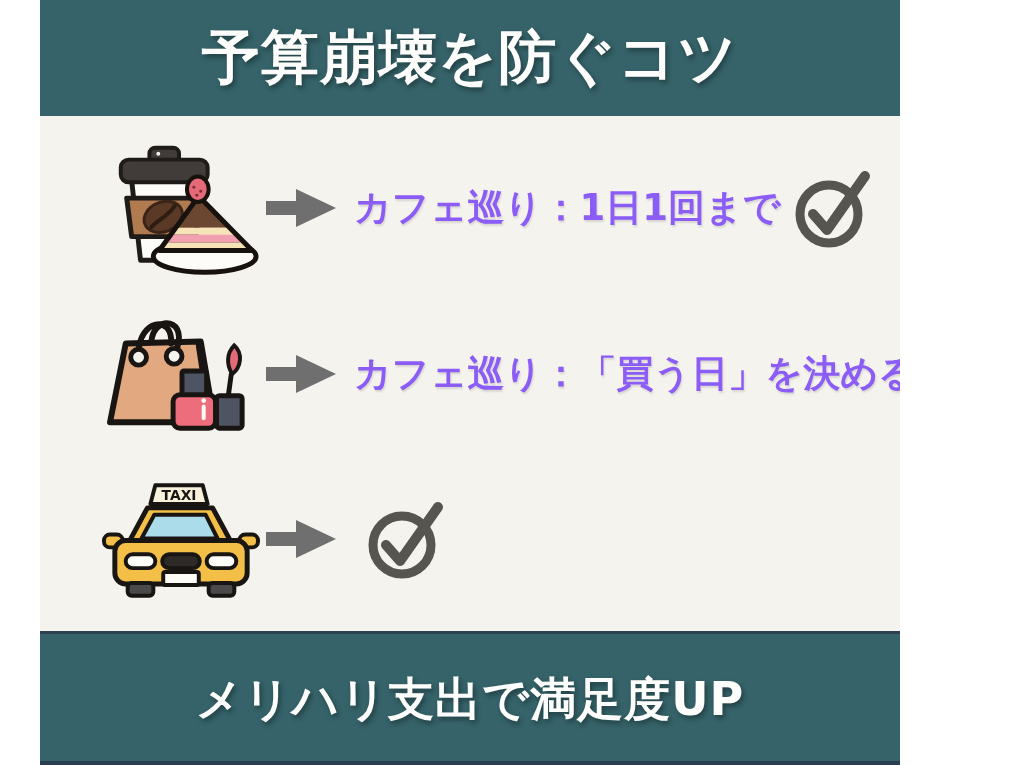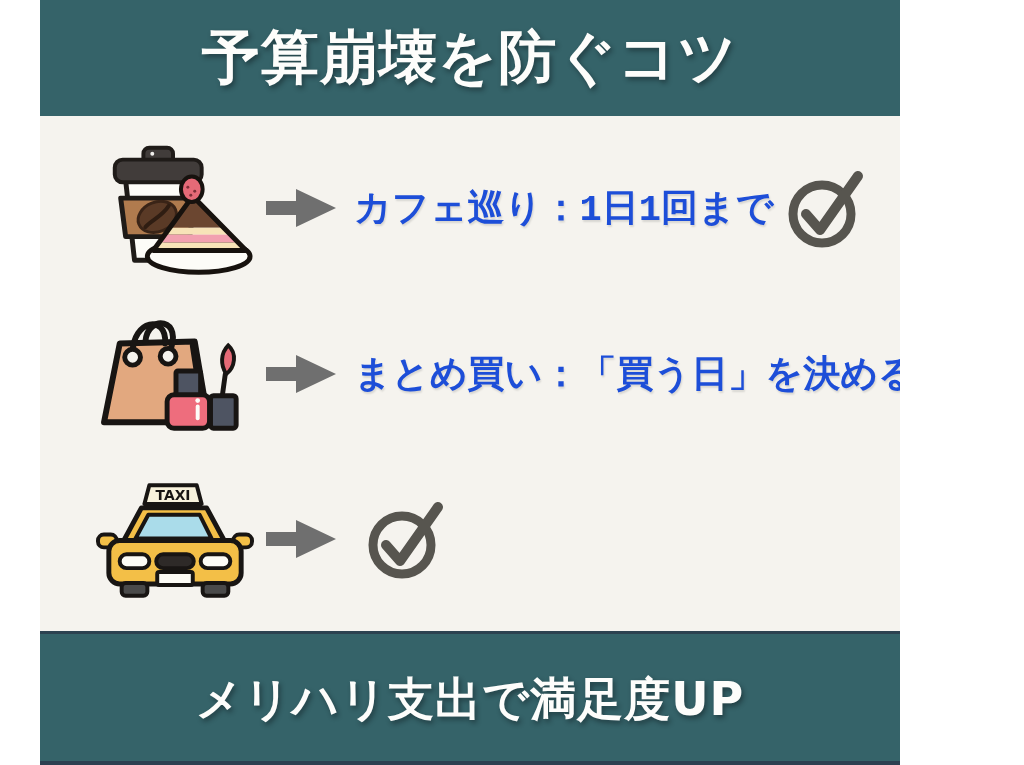--- a/index.html
+++ b/index.html
@@ -35,29 +35,28 @@
   .footer .band-title{font-size:46px;}
   .body{
     flex:1;background:#f5f3ee;
     display:flex;flex-direction:column;justify-content:space-evenly;
     padding:6px 40px 6px 50px;
   }
   .row{
     display:flex;align-items:center;height:158px;
   }
   .icon-wrap{
-    width:170px;flex:none;display:flex;align-items:center;justify-content:center;
+    width:170px;flex:none;display:flex;align-items:center;justify-content:flex-end;
   }
   .arrow-wrap{flex:none;margin:0 16px 0 6px;display:flex;align-items:center;}
   .row-text{
     flex:1;
-    font-size:37px;font-weight:800;color:#1d4ed8;
+    font-size:37px;font-weight:800;color:#8b5cf6;
     white-space:nowrap;letter-spacing:0px;
     text-shadow:1px 2px 2px rgba(0,0,0,0.12);
-    font-family:Liberation Mono, monospace;
   }
   .check-wrap{flex:none;margin-left:10px;display:flex;align-items:center;}
   svg{display:block;}
 </style>
 </head>
 <body>
 
 <div class="poster">
 
   <div class="band header">
@@ -139,21 +138,21 @@
           <path d="M134 44 C143 52, 141 66, 132 73 C126 64, 126 52, 134 44 Z" fill="#e56a77" stroke="#181513" stroke-width="4"></path>
           <path d="M131 73 L128 95" stroke="#181513" stroke-width="5" stroke-linecap="round"></path>
           <rect x="116" y="95" width="26" height="33" rx="3" fill="#4e5462" stroke="#181513" stroke-width="5"></rect>
         </svg>
       </div>
       <div class="arrow-wrap">
         <svg width="72" height="44" viewBox="0 0 72 44">
           <polygon points="0,15 30,15 30,3 70,22 30,41 30,29 0,29" fill="#6f6f6f"></polygon>
         </svg>
       </div>
-      <div class="row-text">まとめ買い：「買う日」を決める</div>
+      <div class="row-text">カフェ巡り：「買う日」を決める</div>
       <div class="check-wrap">
         <svg width="84" height="88" viewBox="0 0 84 88">
           <circle cx="38" cy="50" r="29" fill="none" stroke="#57554f" stroke-width="9"></circle>
           <path d="M22 50 L36 66 L74 12" fill="none" stroke="#57554f" stroke-width="10" stroke-linecap="round" stroke-linejoin="round"></path>
         </svg>
       </div>
     </div>
 
     <div class="row">
       <div class="icon-wrap">

